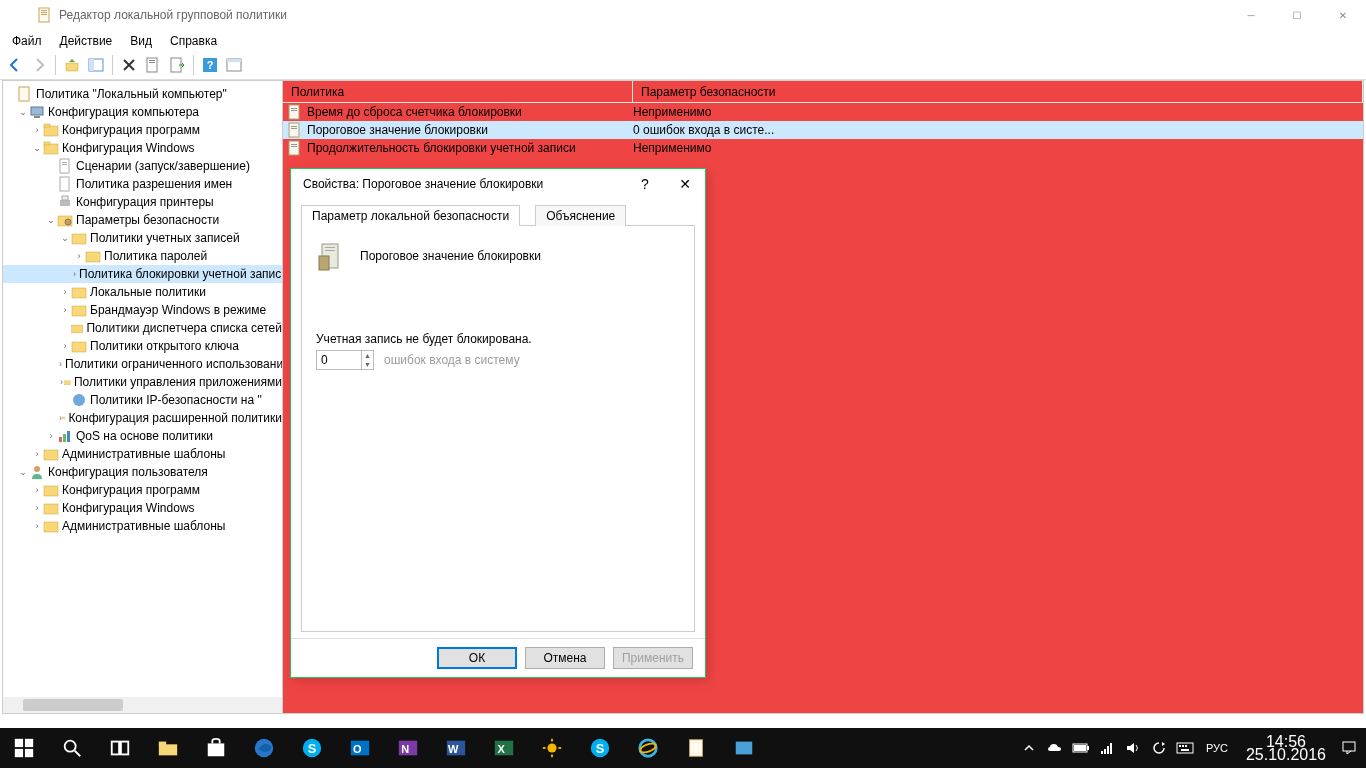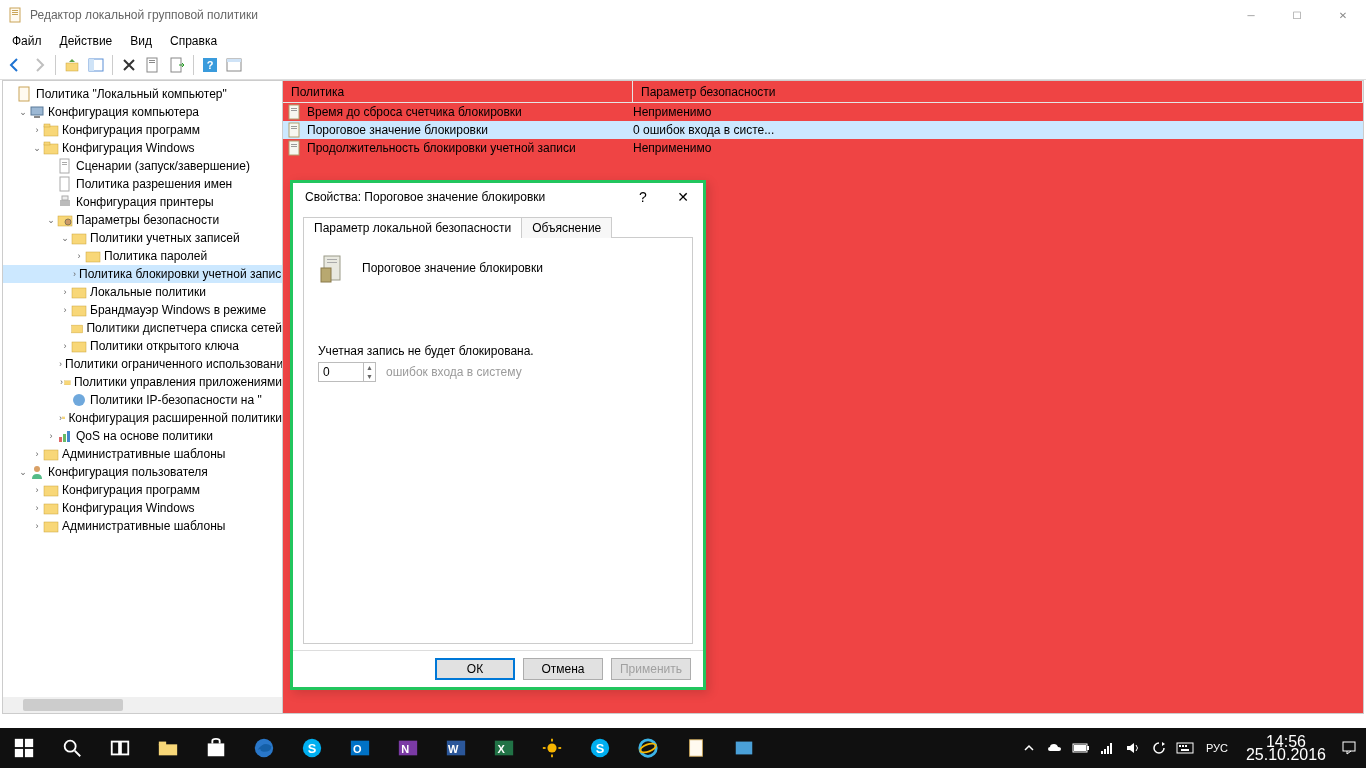--- a/index.html
+++ b/index.html
@@ -1,18 +1,18 @@
 <!DOCTYPE html>
 <html><head>
 <meta charset="utf-8">
 <style>
 * { box-sizing: border-box; margin: 0; padding: 0; font-family: "Segoe UI", Tahoma, sans-serif; }
 body { width: 1366px; height: 768px; background: #fff; overflow: hidden; font-size: 12px; color: #000; position: relative; }
 
-.titlebar { height: 30px; display: flex; align-items: center; padding-left: 8px; background: #fff; color: #666; }
+.titlebar { height: 30px; display: flex; align-items: center; padding-left: 8px; background: #fff; color: #666; margin-left: 29px; }
 .titlebar .icon { width: 16px; height: 16px; margin-right: 6px; }
 .titlebar .title { flex: 1; font-size: 12px; }
 .titlebar .controls { display: flex; }
 .titlebar .controls div { width: 46px; height: 30px; display: flex; align-items: center; justify-content: center; color: #888; font-family: "Segoe MDL2 Assets", "Segoe UI Symbol"; font-size: 10px; }
 
 .menubar { height: 20px; display: flex; padding-left: 4px; gap: 2px; align-items: flex-end; }
 .menubar div { padding: 2px 8px; font-size: 12px; }
 
 .toolbar { height: 30px; display: flex; align-items: center; padding-left: 4px; gap: 2px; border-bottom: 1px solid #ddd; }
 .toolbar-sep { width: 1px; height: 20px; background: #ccc; margin: 0 3px; }
@@ -35,27 +35,27 @@
 .list-header { display: flex; height: 22px; border-bottom: 1px solid #e5e5e5; align-items: center; font-size: 12px; }
 .list-header div { padding-left: 8px; border-right: 1px solid #e5e5e5; height: 100%; display: flex; align-items: center; }
 .list-col1 { width: 350px; }
 .list-col2 { flex: 1; }
 .list-row { display: flex; height: 18px; align-items: center; font-size: 12px; text-align: right; }
 .list-row.selected { background: #cce8ff; }
 .list-row .ticon { width: 16px; height: 16px; margin: 0 4px; }
 .list-row .c1 { width: 342px; display: flex; align-items: center; }
 .list-row .c2 { padding-left: 8px; }
 
-.dialog { position: absolute; left: 290px; top: 180px; width: 416px; height: 510px; background: #fff; border: 3px solid #22c55e; box-shadow: 3px 3px 10px rgba(0,0,0,.15); display: flex; flex-direction: column; }
+.dialog { position: absolute; left: 290px; top: 168px; width: 416px; height: 510px; background: #fff; border: 1px solid #22c55e; box-shadow: 3px 3px 10px rgba(0,0,0,.15); display: flex; flex-direction: column; }
 .dialog-titlebar { height: 30px; display: flex; align-items: center; padding-left: 12px; }
 .dialog-titlebar .t { flex: 1; font-size: 12px; }
 .dialog-titlebar .h { width: 40px; text-align: center; font-size: 14px; }
 .dialog-titlebar .x { width: 40px; text-align: center; font-size: 14px; }
 .dialog-body { flex: 1; padding: 6px 10px; }
-.tabstrip { display: flex; border-bottom: 1px solid #ccc; height: 22px; align-items: flex-end; }
+.tabstrip { display: flex; border-bottom: 1px solid #ccc; height: 22px; align-items: flex-end; gap: 16px; }
 .tab { border: 1px solid #ccc; border-bottom: none; padding: 3px 10px; font-size: 12px; background: #f7f7f7; position: relative; top: 1px; margin-right: -1px; }
 .tab.active { background: #fff; }
 .tab-panel { border: 1px solid #ccc; border-top: none; height: 406px; padding: 14px; }
 .policy-row { display: flex; align-items: center; gap: 12px; }
 .policy-icon { width: 32px; height: 32px; }
 .field-row { margin-top: 60px; }
 .field-label { font-size: 12px; margin-bottom: 4px; }
 .spinner-wrap { display: flex; align-items: center; gap: 10px; }
 .spinner { display: flex; align-items: center; border: 1px solid #bcbcbc; height: 20px; width: 58px; }
 .spinner input { border: none; width: 44px; padding: 0 4px; font-size: 12px; outline: none; }

